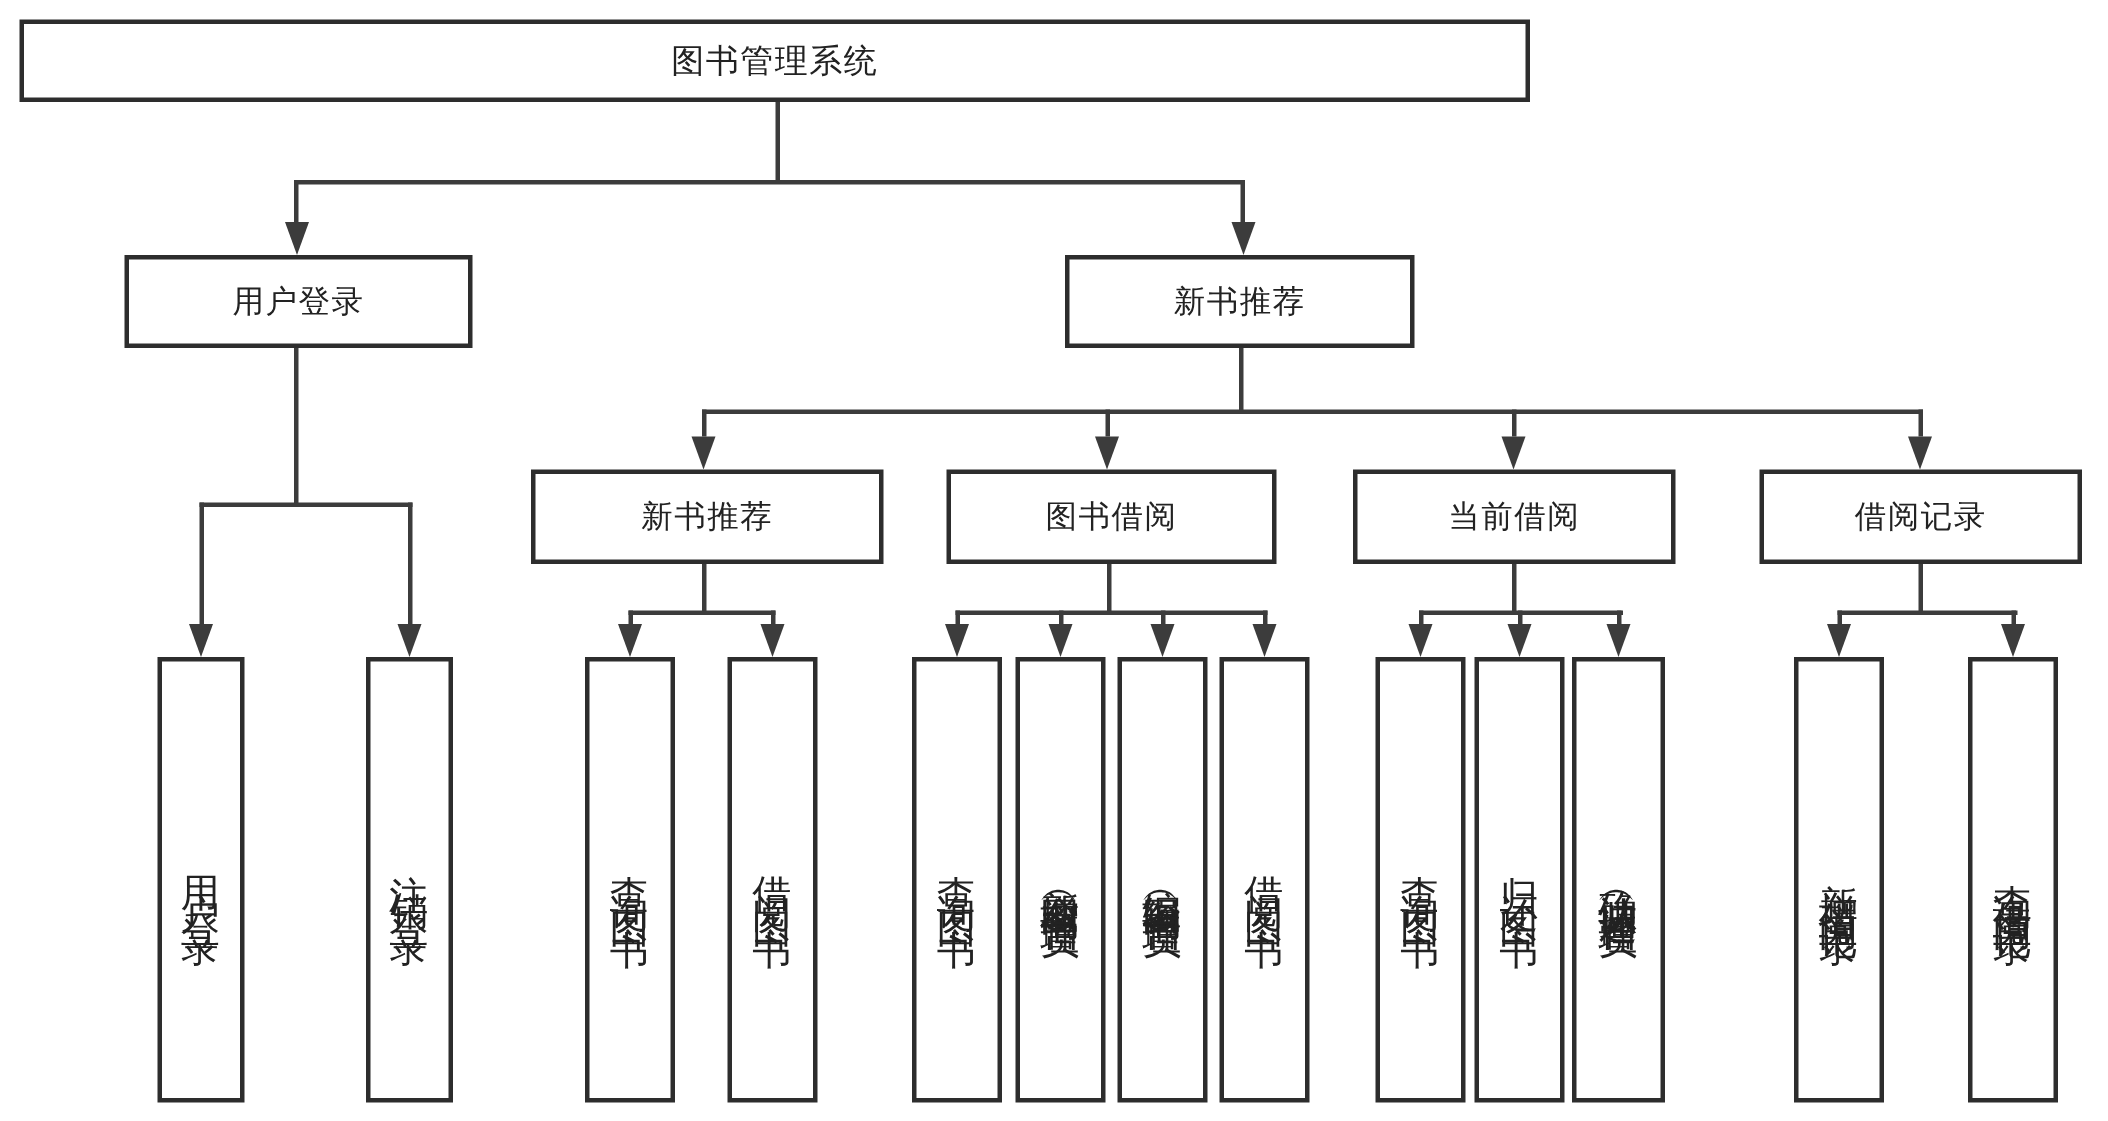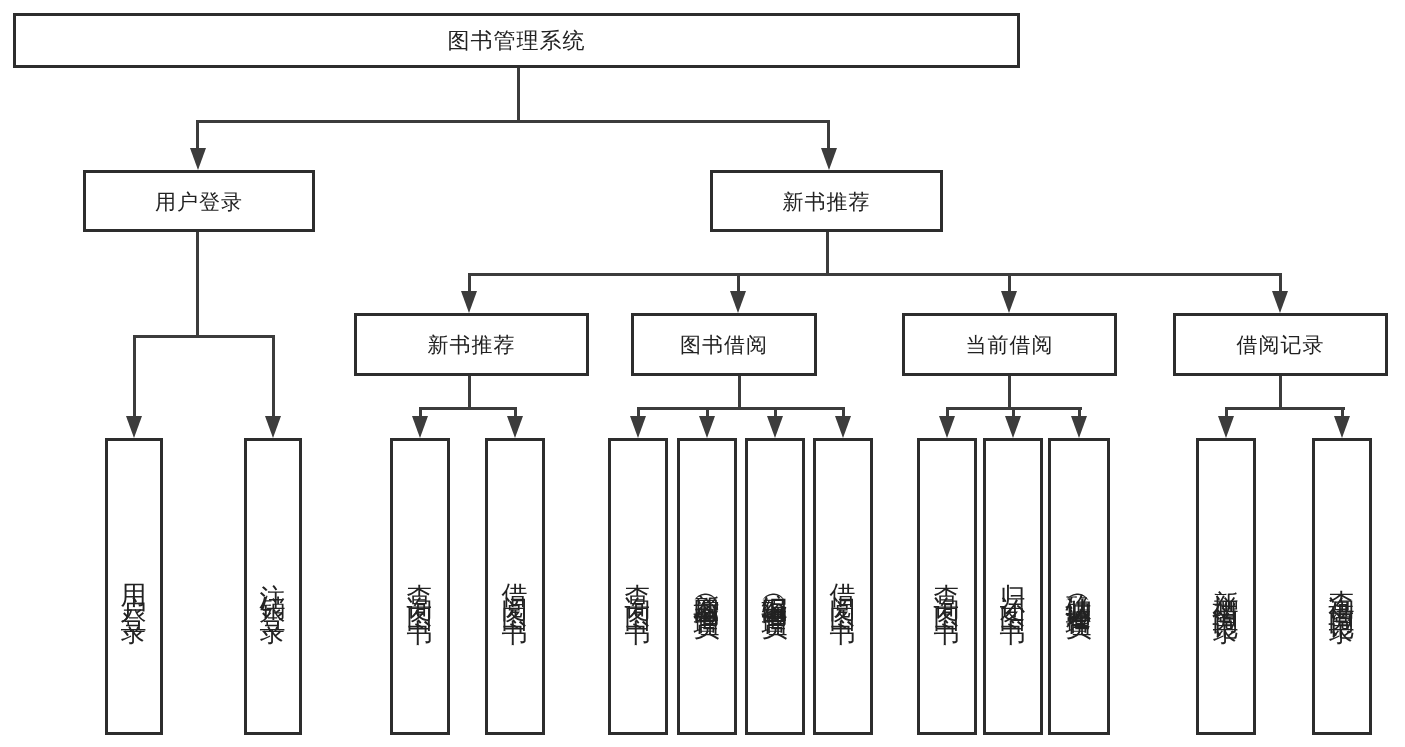--- a/index.html
+++ b/index.html
@@ -87,21 +87,21 @@
   <div class="line" style="left:468px;top:273px;width:3px;height:18px"></div>
   <div class="line" style="left:737px;top:273px;width:3px;height:18px"></div>
   <div class="line" style="left:1008px;top:273px;width:3px;height:18px"></div>
   <div class="line" style="left:1279px;top:273px;width:3px;height:18px"></div>
   <div class="arrow" style="left:461px;top:291px"></div>
   <div class="arrow" style="left:730px;top:291px"></div>
   <div class="arrow" style="left:1001px;top:291px"></div>
   <div class="arrow" style="left:1272px;top:291px"></div>
 
   <div class="box hbox" style="left:354px;top:313px;width:235px;height:63px">新书推荐</div>
-  <div class="box hbox" style="left:631px;top:313px;width:186px;height:63px">图书借阅</div>
+  <div class="box hbox" style="left:631px;top:313px;width:220px;height:63px">图书借阅</div>
   <div class="box hbox" style="left:902px;top:313px;width:215px;height:63px">当前借阅</div>
   <div class="box hbox" style="left:1173px;top:313px;width:215px;height:63px">借阅记录</div>
 
   <div class="line" style="left:468px;top:376px;width:3px;height:32px"></div>
   <div class="line" style="left:419px;top:407px;width:98px;height:3px"></div>
   <div class="line" style="left:419px;top:407px;width:3px;height:9px"></div>
   <div class="line" style="left:514px;top:407px;width:3px;height:9px"></div>
   <div class="arrow" style="left:412px;top:416px"></div>
   <div class="arrow" style="left:507px;top:416px"></div>
 

